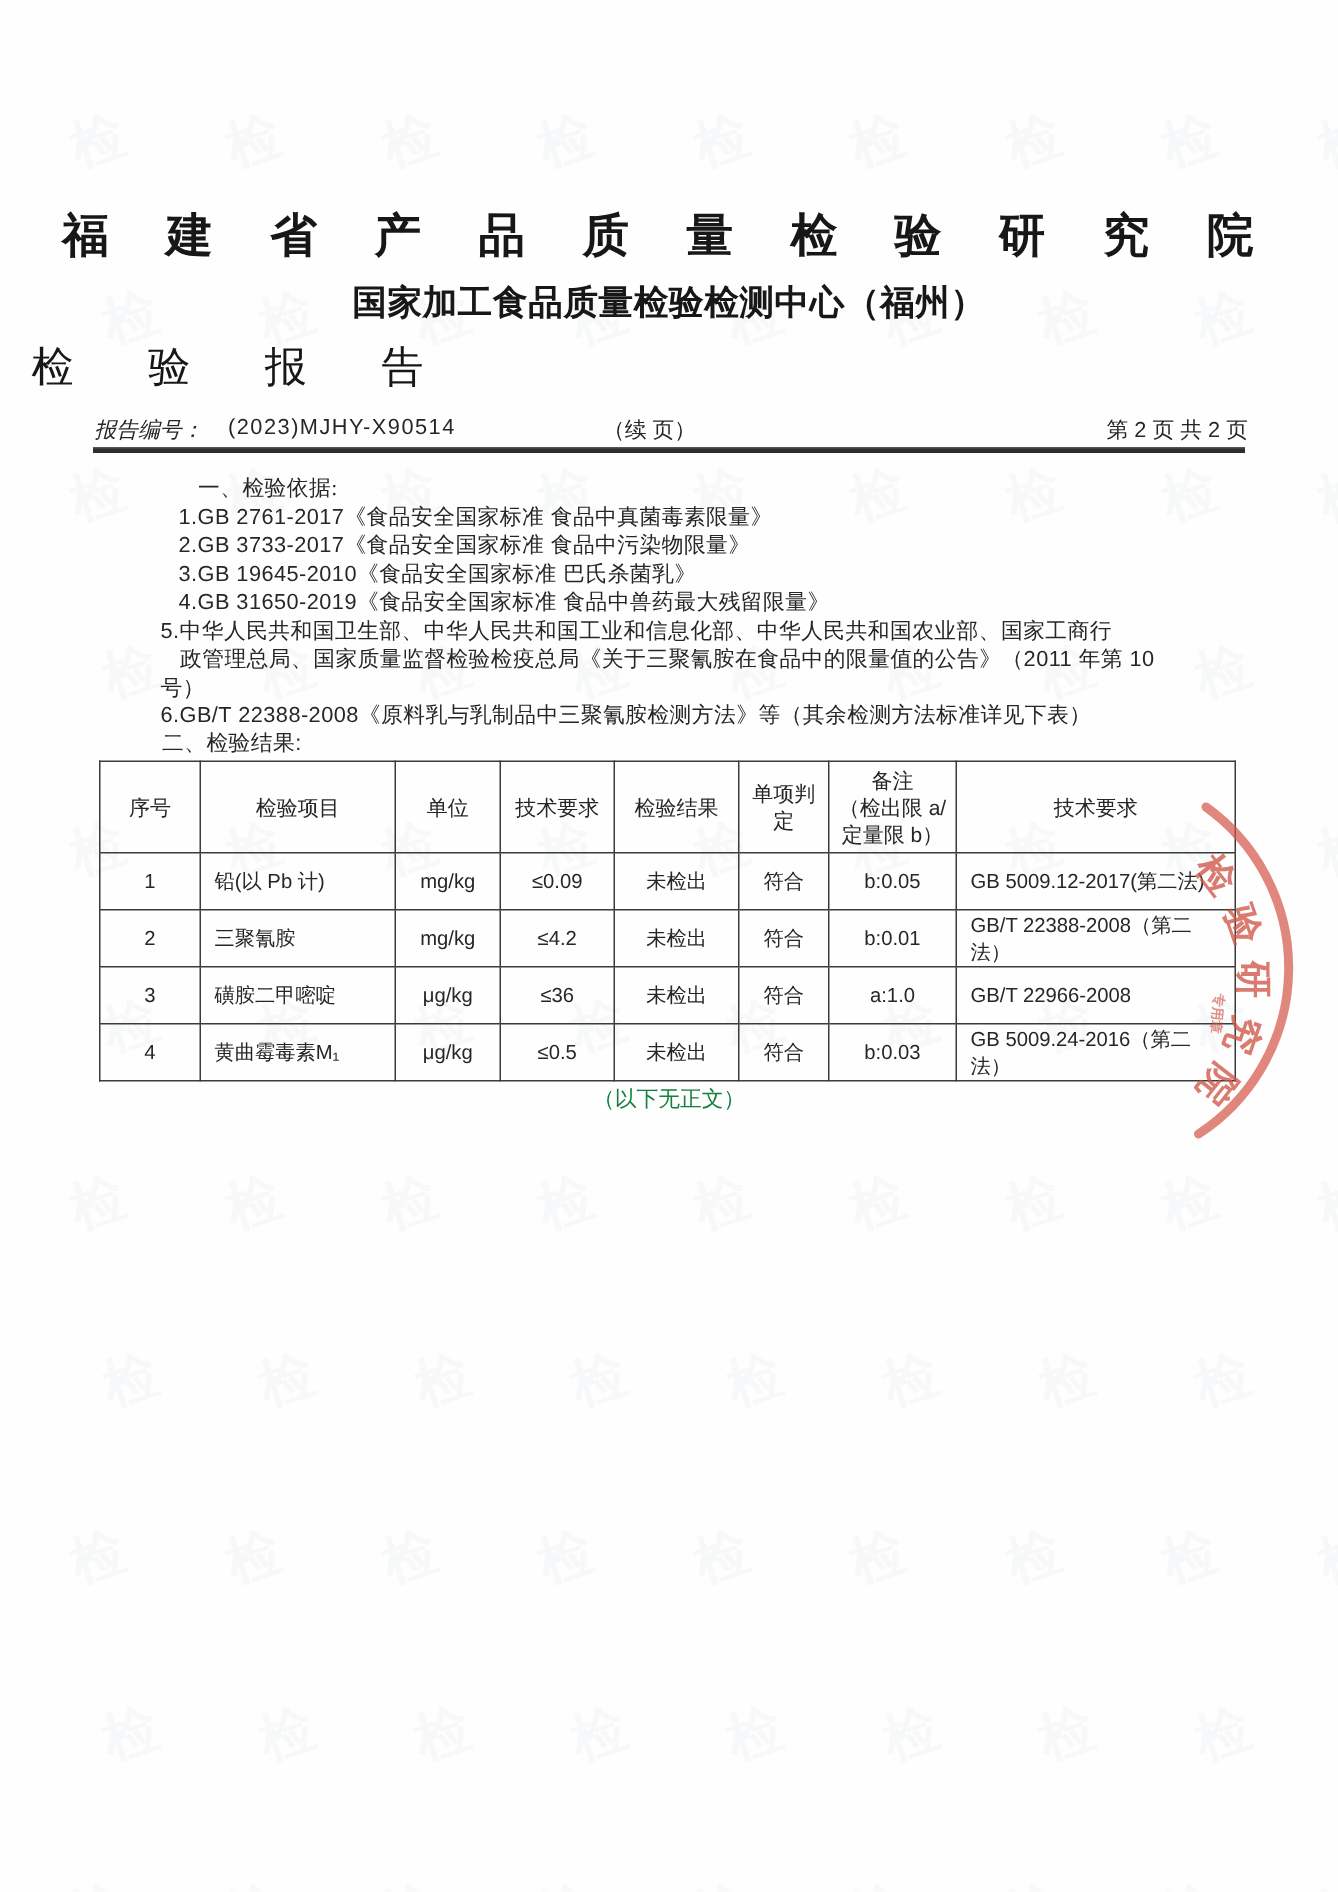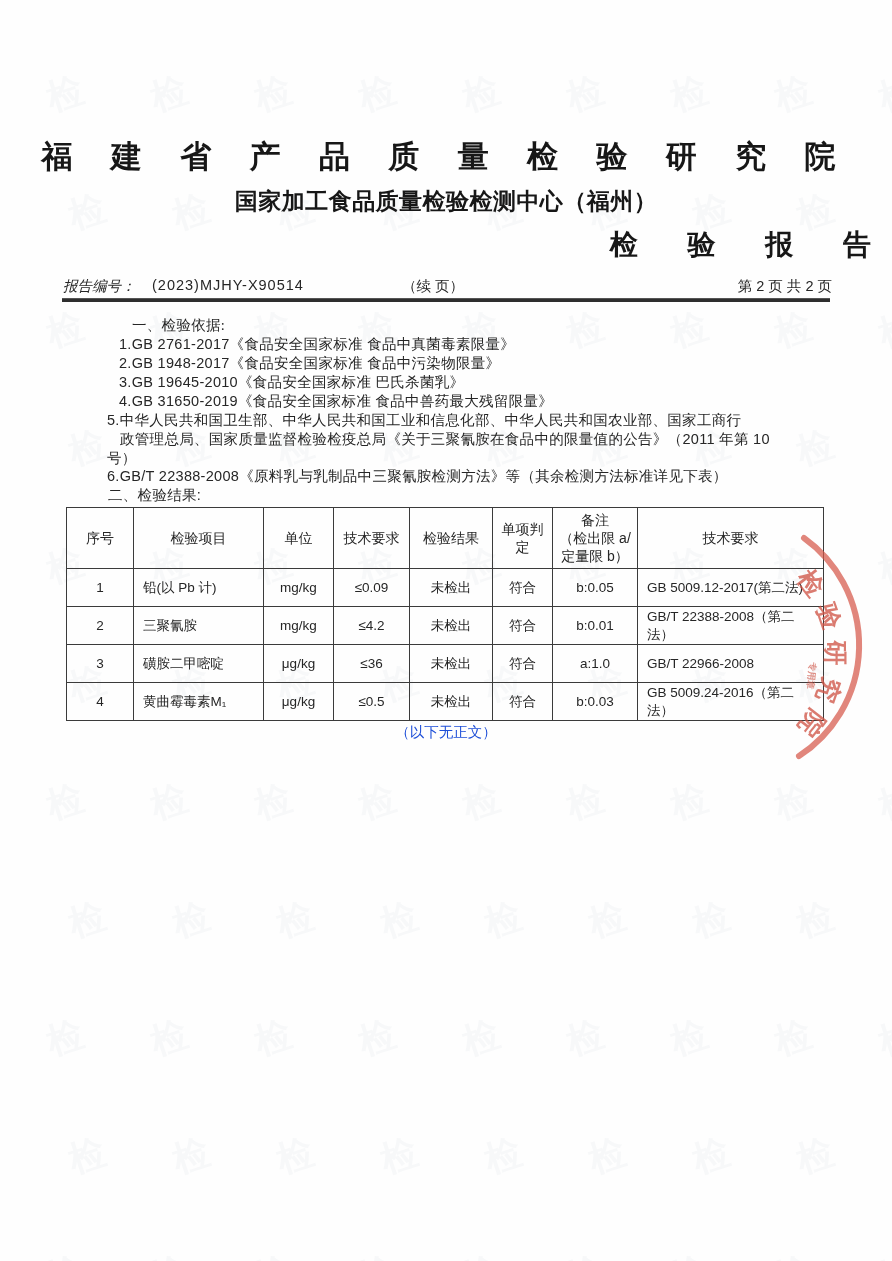--- a/index.html
+++ b/index.html
@@ -8,34 +8,34 @@
   .abs{position:absolute;}
   
   #wm{position:absolute;inset:0;pointer-events:none;z-index:0;}
   #wm span{position:absolute;font-size:36px;color:rgba(120,145,155,0.05);
            transform:rotate(-18deg);font-weight:bold;user-select:none;}
   
   .t1{left:0;right:0;top:136px;text-align:center;font-size:31px;font-weight:bold;
       letter-spacing:0.48em;color:#171717;white-space:nowrap;}
   .t2{left:0;right:0;top:186px;text-align:center;font-size:23px;font-weight:bold;
       letter-spacing:0.02em;color:#171717;}
-  .t3{left:0;right:0;top:226px;text-align:right;font-size:28px;font-weight:bold;
+  .t3{left:0;right:0;top:226px;text-align:left;font-size:28px;font-weight:normal;
       letter-spacing:0.75em;color:#171717;text-indent:0.75em;}
   
   .meta{top:277px;font-size:14.5px;color:#262626;}
   .rule{left:62px;top:298px;width:768px;height:3px;background:#2e2e2e;border-top:1px solid #555;}
   
   .bl{font-size:14.5px;color:#262626;white-space:nowrap;letter-spacing:0.3px;}
   
   table{border-collapse:collapse;table-layout:fixed;}
   td,th{border:1.5px solid #3b3b3b;font-weight:normal;font-size:13.5px;color:#262626;
         text-align:center;vertical-align:middle;padding:0 2px;line-height:1.3;}
   th{font-size:14px;}
   .al{text-align:left;padding-left:9px;}
-  .note{left:0;right:0;top:723px;text-align:center;font-size:14.5px;color:#1d4ed8;}
+  .note{left:0;right:0;top:723px;text-align:center;font-size:14.5px;color:#15803d;}
   
   #stamp{position:absolute;left:700px;top:500px;width:192px;height:290px;z-index:5;
          pointer-events:none;overflow:visible;}
 </style>
 </head>
 <body>
 
 <div id="wm">
     <span style="left: 47.0508px; top: 70px;">检</span>
     <span style="left: 151.051px; top: 70px;">检</span>
@@ -139,21 +139,21 @@
 
 <div class="abs meta" style="left:63px;font-style:italic;">报告编号：</div>
 <div class="abs meta" style="left:152px;letter-spacing:1px;">(2023)MJHY-X90514</div>
 <div class="abs meta" style="left:402px;">（续 页）</div>
 <div class="abs meta" style="right:60px;">第 2 页  共 2 页</div>
 
 <div class="abs rule"></div>
 
 <div class="abs bl" style="left:132px;top:316px;font-family:Liberation Serif, serif;">一、检验依据:</div>
 <div class="abs bl" style="left:119px;top:335px;">1.GB 2761-2017《食品安全国家标准 食品中真菌毒素限量》</div>
-<div class="abs bl" style="left:119px;top:354px;">2.GB 1948-2017《食品安全国家标准 食品中污染物限量》</div>
+<div class="abs bl" style="left:119px;top:354px;">2.GB 3733-2017《食品安全国家标准 食品中污染物限量》</div>
 <div class="abs bl" style="left:119px;top:373px;">3.GB 19645-2010《食品安全国家标准 巴氏杀菌乳》</div>
 <div class="abs bl" style="left:119px;top:392px;">4.GB 31650-2019《食品安全国家标准 食品中兽药最大残留限量》</div>
 <div class="abs bl" style="left:107px;top:411px;">5.中华人民共和国卫生部、中华人民共和国工业和信息化部、中华人民共和国农业部、国家工商行</div>
 <div class="abs bl" style="left:120px;top:430px;">政管理总局、国家质量监督检验检疫总局《关于三聚氰胺在食品中的限量值的公告》（2011 年第 10</div>
 <div class="abs bl" style="left:107px;top:449px;">号）</div>
 <div class="abs bl" style="left:107px;top:467px;">6.GB/T 22388-2008《原料乳与乳制品中三聚氰胺检测方法》等（其余检测方法标准详见下表）</div>
 <div class="abs bl" style="left:108px;top:486px;">二、检验结果:</div>
 
 <table class="abs" style="left:66px;top:507px;width:757px;">
   <colgroup>

